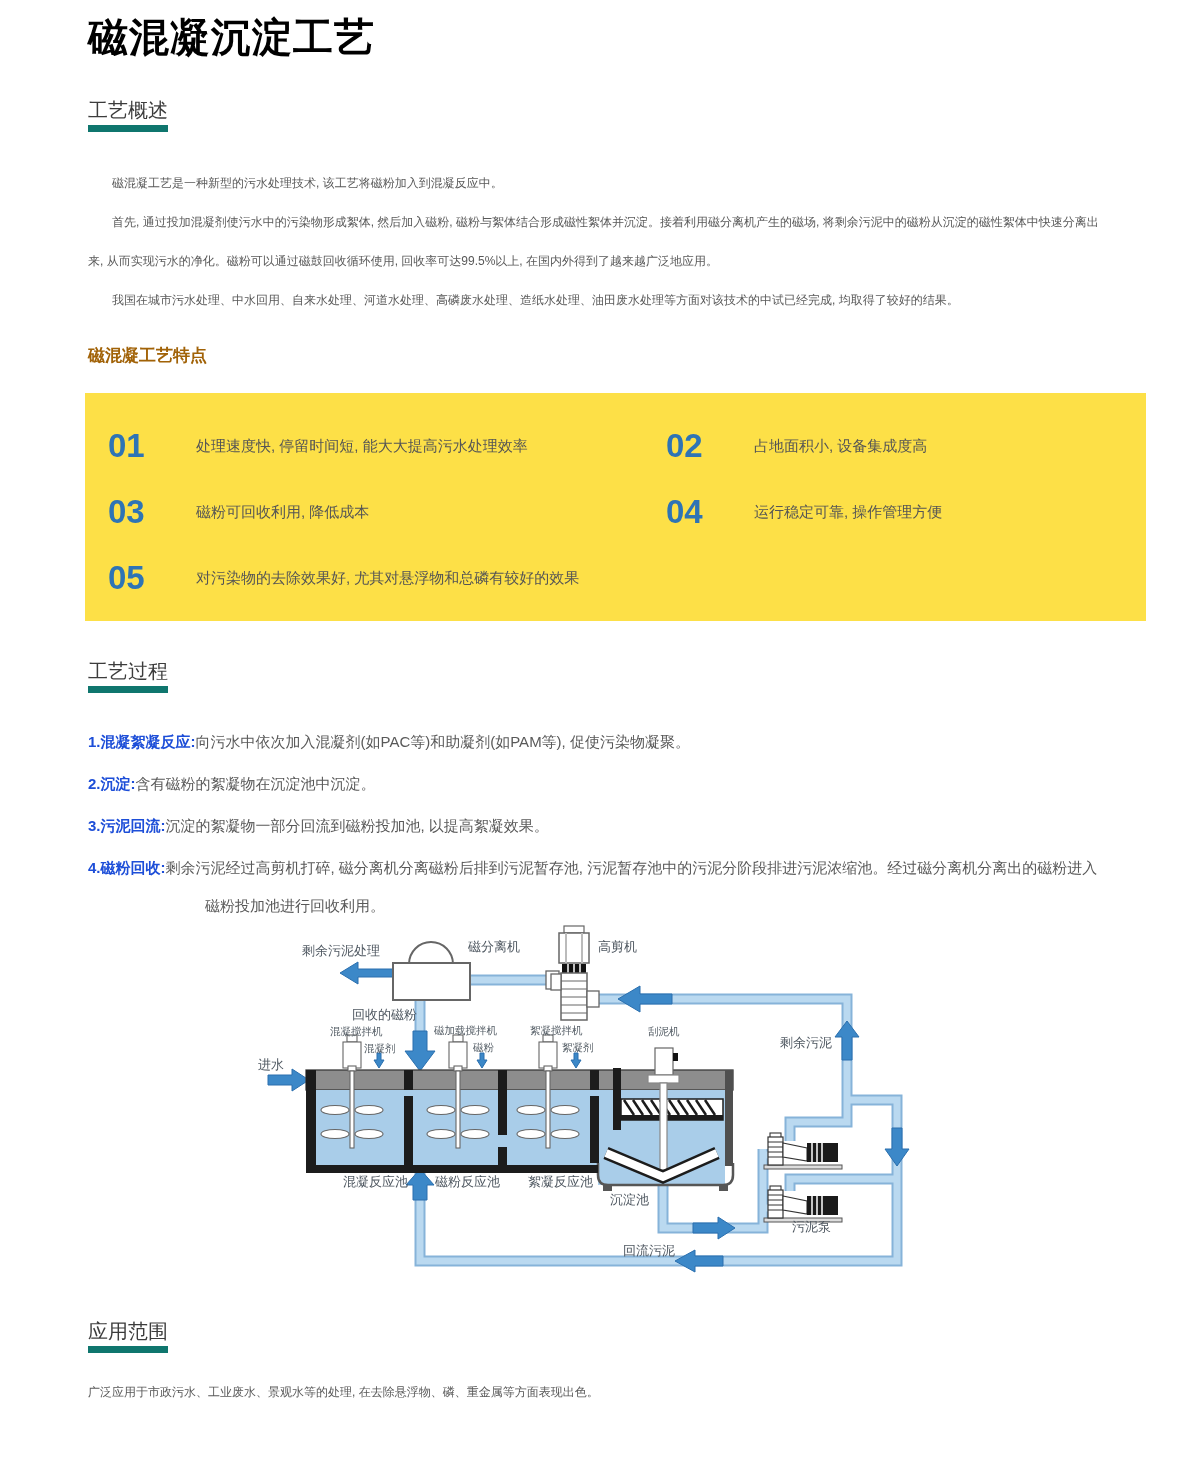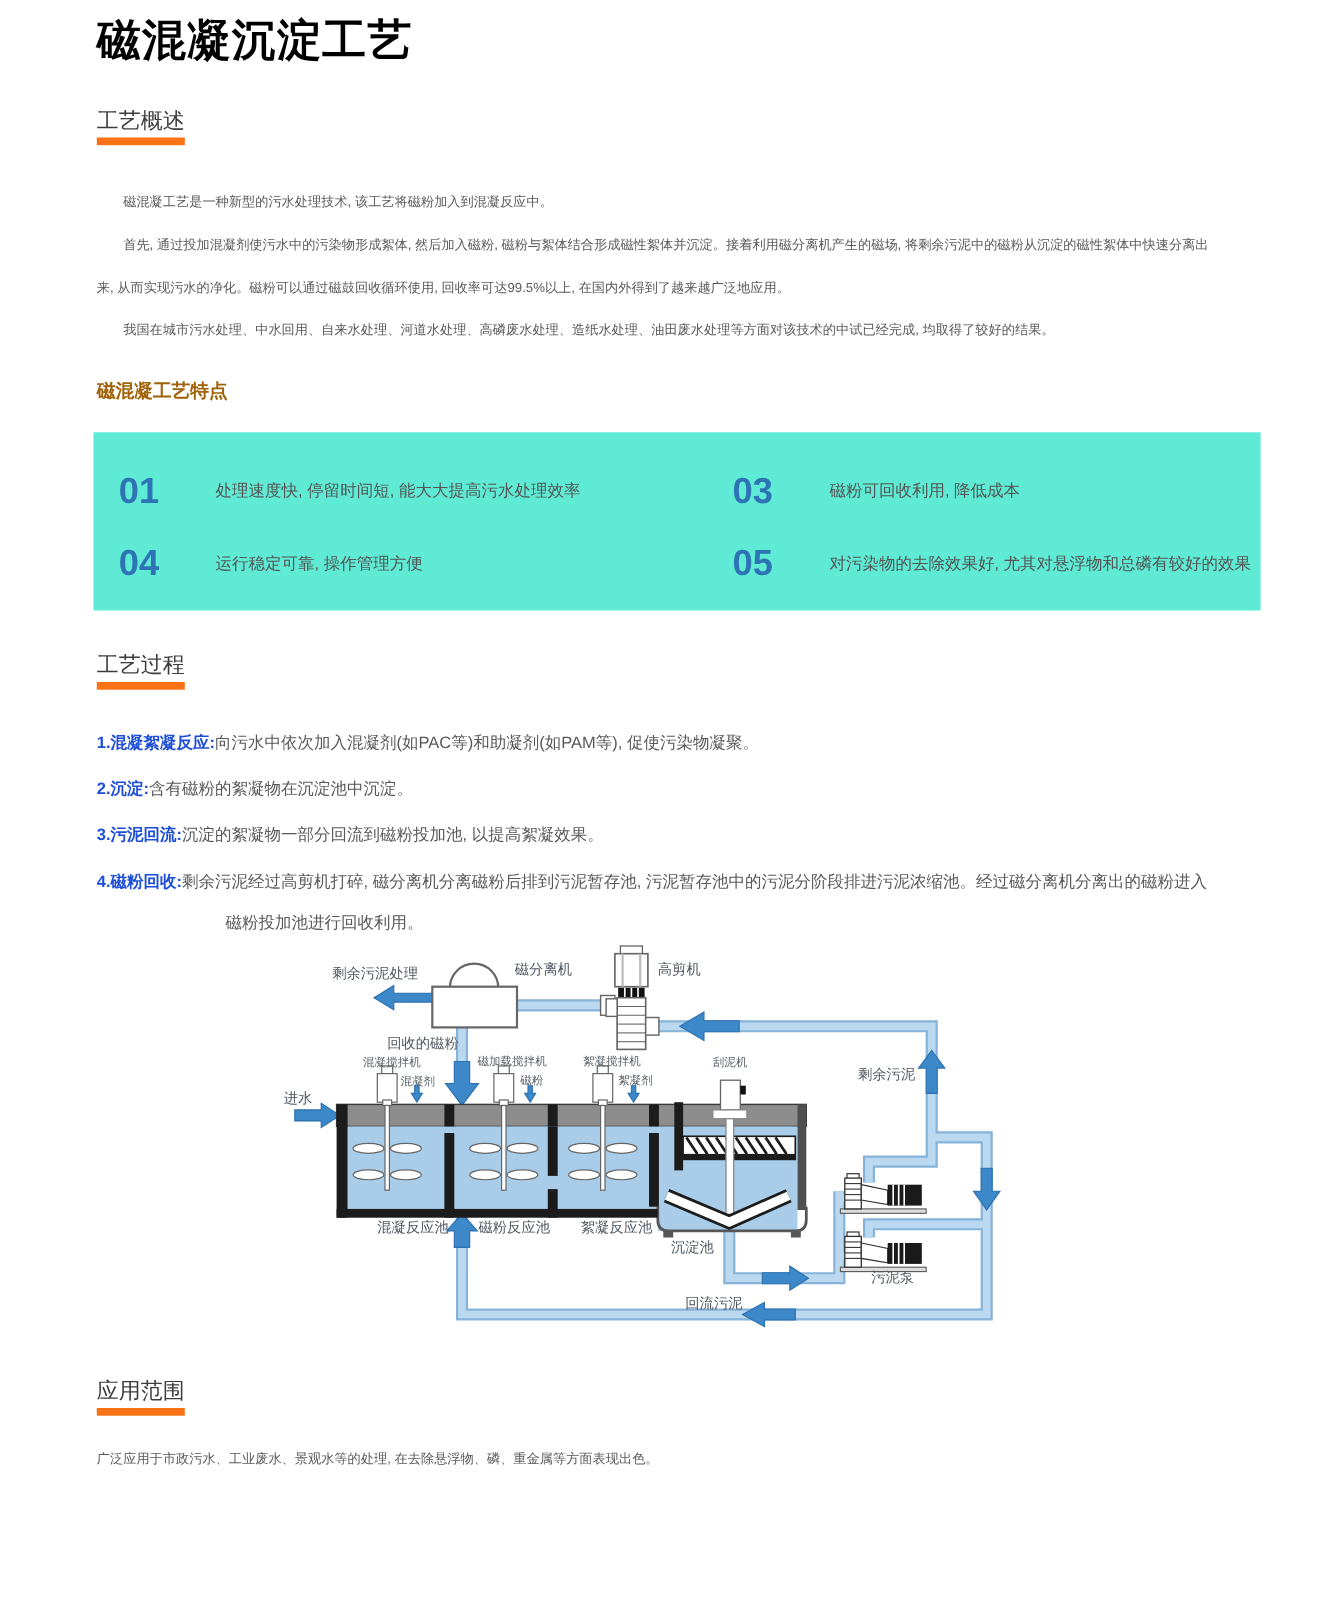--- a/index.html
+++ b/index.html
@@ -2,28 +2,28 @@
 <html><head>
 <meta charset="utf-8">
 <style>
   html,body{margin:0;padding:0;background:#ffffff;}
   body{font-family:"Liberation Sans","DejaVu Sans",sans-serif;color:#595959;}
   .page{width:1200px;box-sizing:border-box;padding:14px 88px 10px;position:relative;}
 
   h1.title{margin:0;font-size:40px;line-height:46px;font-weight:bold;color:#000000;letter-spacing:1px;}
 
   h2.section-heading{margin:36px 0 0;font-size:20px;line-height:28px;font-weight:500;color:#3c3c3c;}
-  h2.section-heading .hl{display:inline-block;border-bottom:7px solid #f97316;padding-bottom:1px;}
+  h2.section-heading .hl{display:inline-block;border-bottom:7px solid #0f766e;padding-bottom:1px;}
 
   .paras{margin-top:32px;}
   p.para{margin:0;font-size:12px;line-height:39px;text-indent:2em;color:#595959;}
 
   h3.sub-heading{margin:24px 0 0;font-size:17px;line-height:24px;font-weight:bold;color:#a16207;}
 
-  .feature-box{margin-top:25px;margin-left:-3px;width:1038px;background:#5eead4;
+  .feature-box{margin-top:25px;margin-left:-3px;width:1038px;background:#fde047;
     display:grid;grid-template-columns:558px 1fr;grid-auto-rows:42px;row-gap:24px;
     padding:32px 0 22px 23px;box-sizing:content-box;}
   .feature{display:flex;align-items:center;}
   .fnum{width:42px;margin-right:26px;font-size:33px;font-weight:bold;color:#2e74b5;flex:none;}
   .ftext{font-size:15px;color:#555555;margin-left:20px;}
 
   .steps{margin-top:30px;}
   p.step{margin:0 0 4px;font-size:15px;line-height:38px;color:#595959;}
   p.step .step-label{font-weight:bold;color:#1d4ed8;}
   p.step.hang{padding-left:117px;text-indent:-117px;}
@@ -50,20 +50,24 @@
     <p class="para">首先, 通过投加混凝剂使污水中的污染物形成絮体, 然后加入磁粉, 磁粉与絮体结合形成磁性絮体并沉淀。接着利用磁分离机产生的磁场, 将剩余污泥中的磁粉从沉淀的磁性絮体中快速分离出来, 从而实现污水的净化。磁粉可以通过磁鼓回收循环使用, 回收率可达99.5%以上, 在国内外得到了越来越广泛地应用。</p>
     <p class="para">我国在城市污水处理、中水回用、自来水处理、河道水处理、高磷废水处理、造纸水处理、油田废水处理等方面对该技术的中试已经完成, 均取得了较好的结果。</p>
   </div>
 
   <h3 class="sub-heading">磁混凝工艺特点</h3>
 
   <div class="feature-box">
     <div class="feature">
       <span class="fnum">01</span>
       <span class="ftext">处理速度快, 停留时间短, 能大大提高污水处理效率</span>
+    </div>
+    <div class="feature">
+      <span class="fnum">02</span>
+      <span class="ftext">占地面积小, 设备集成度高</span>
     </div>
     <div class="feature">
       <span class="fnum">03</span>
       <span class="ftext">磁粉可回收利用, 降低成本</span>
     </div>
     <div class="feature">
       <span class="fnum">04</span>
       <span class="ftext">运行稳定可靠, 操作管理方便</span>
     </div>
     <div class="feature">

